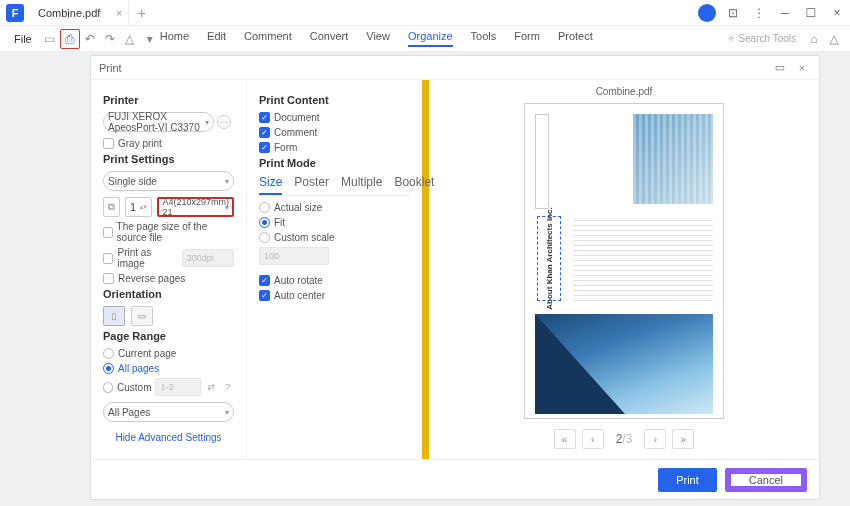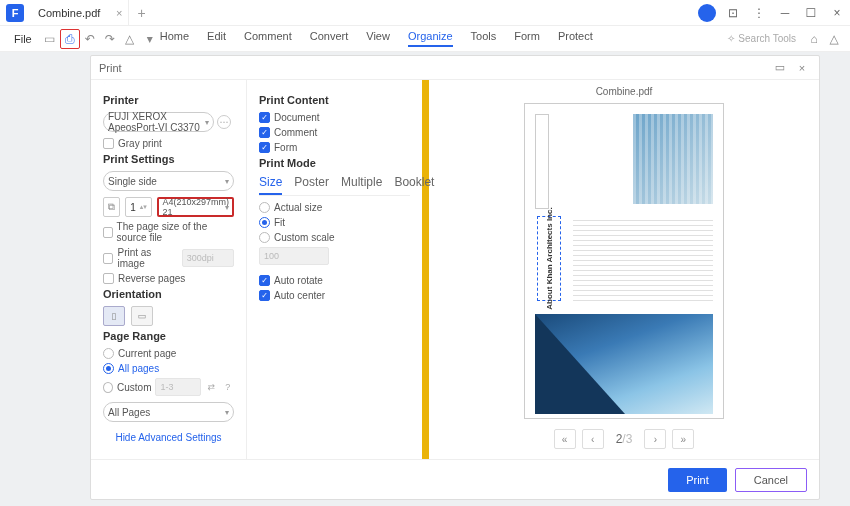--- a/index.html
+++ b/index.html
@@ -80,21 +80,21 @@
 .pv-page .txt { position:absolute; left:48px; top:112px; right:10px; height:85px; background:repeating-linear-gradient(#fff 0 4px,#e0e0e0 4px 5px);}
 .pv-page .bldg2 { position:absolute; left:10px; right:10px; top:210px; height:100px; background:linear-gradient(160deg,#1a4a7a 0%, #3a7ab5 35%, #8bc4e6 70%, #d0e8f3 100%); clip-path:polygon(0 100%, 0 0, 100% 0, 100% 100%);}
 .pv-page .tri { position:absolute; left:10px; top:210px; width:90px; height:100px; background:#13365a; clip-path:polygon(0 0, 100% 100%, 0 100%);}
 .pager { margin-top:10px; display:flex; gap:6px; align-items:center;}
 .pager .pb { width:22px;height:20px;border:1px solid #ddd;border-radius:2px;display:flex;align-items:center;justify-content:center;font-size:10px;color:#888;background:#fff;cursor:pointer;}
 .pager .pg { font-size:12px; color:#666; padding:0 6px;}
 
 .dlg-foot { height:40px; border-top:1px solid #eee; display:flex; align-items:center; justify-content:flex-end; gap:8px; padding:0 12px;}
 .btn { height:24px; padding:0 18px; border-radius:2px; font-size:11px; display:flex; align-items:center; cursor:pointer;}
 .btn.primary{ background:#2563eb; color:#fff;}
-.btn.secondary{ background:#fff; border:1px solid #8b5cf6; color:#555;}
+.btn.secondary{ background:#fff; border:6px solid #8b5cf6; color:#555;}
 .mt6{margin-top:6px} .mt10{margin-top:10px}
 .range-row { display:flex; align-items:center; gap:4px;}
 .range-row .disabled-input{ width:50px;}
 .range-row .ic{ width:14px;height:14px;font-size:9px;color:#aaa;display:flex;align-items:center;justify-content:center;}
 </style>
 </head>
 <body>
 
 <div class="titlebar">
   <div class="logo">F</div>

